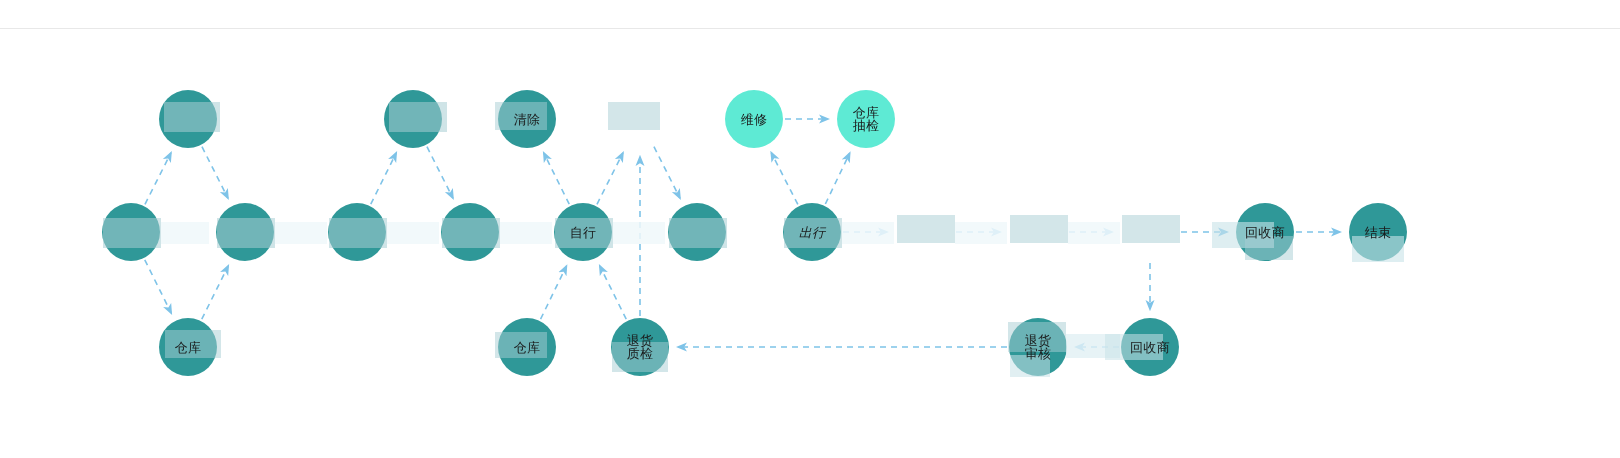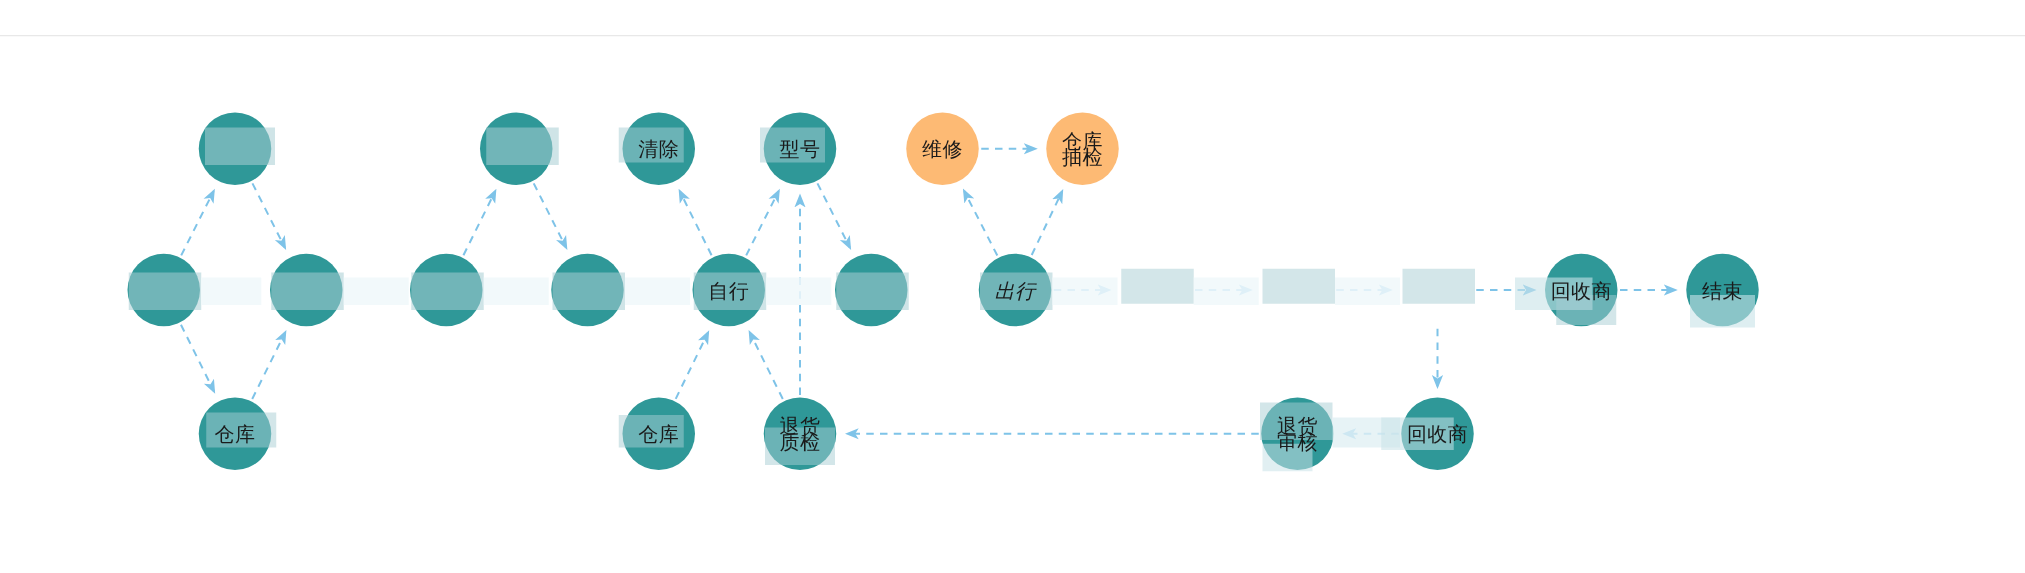--- a/index.html
+++ b/index.html
@@ -39,28 +39,28 @@
     height: 458px;
   }
   .node {
     position: absolute;
     border-radius: 50%;
     display: flex;
     align-items: center;
     justify-content: center;
     text-align: center;
     color: #1a1a1a;
-    font-size: 16px;
+    font-size: 13px;
     line-height: 13px;
     letter-spacing: 0.3px;
     box-sizing: border-box;
     cursor: pointer;
   }
   .node.teal { background: #2f9898; }
-  .node.blue { background: #fdba74; }
+  .node.blue { background: #5eead4; }
   .node .label {
     position: relative;
     z-index: 1;
     padding: 0 1px;
     white-space: pre-line;
   }
   
   .occluder {
     position: absolute;
     pointer-events: none;
@@ -121,23 +121,20 @@
         <span class="label"></span>
       </div>
       <div class="node teal" style="left: 384px; top: 90px; width: 58px; height: 58px;">
         <span class="label"></span>
       </div>
       <div class="node teal" style="left: 441px; top: 203px; width: 58px; height: 58px;">
         <span class="label"></span>
       </div>
       <div class="node teal" style="left: 498px; top: 90px; width: 58px; height: 58px;">
         <span class="label">清除</span>
-      </div>
-      <div class="node teal" style="left: 611px; top: 90px; width: 58px; height: 58px;">
-        <span class="label">型号</span>
       </div>
       <div class="node teal" style="left: 554px; top: 203px; width: 58px; height: 58px;">
         <span class="label">自行</span>
       </div>
       <div class="node teal" style="left: 668px; top: 203px; width: 58px; height: 58px;">
         <span class="label"></span>
       </div>
       <div class="node teal" style="left: 498px; top: 318px; width: 58px; height: 58px;">
         <span class="label">仓库</span>
       </div>

